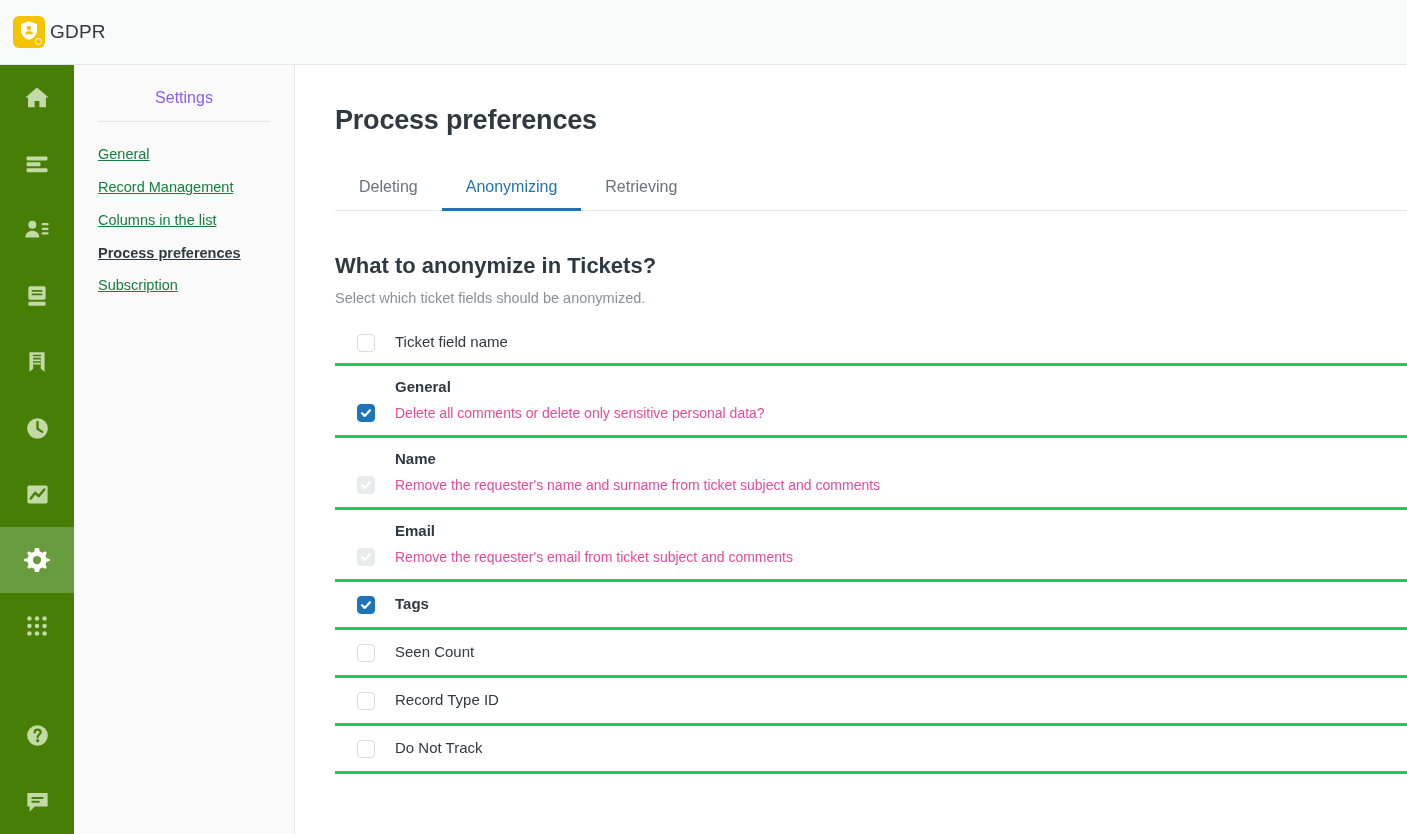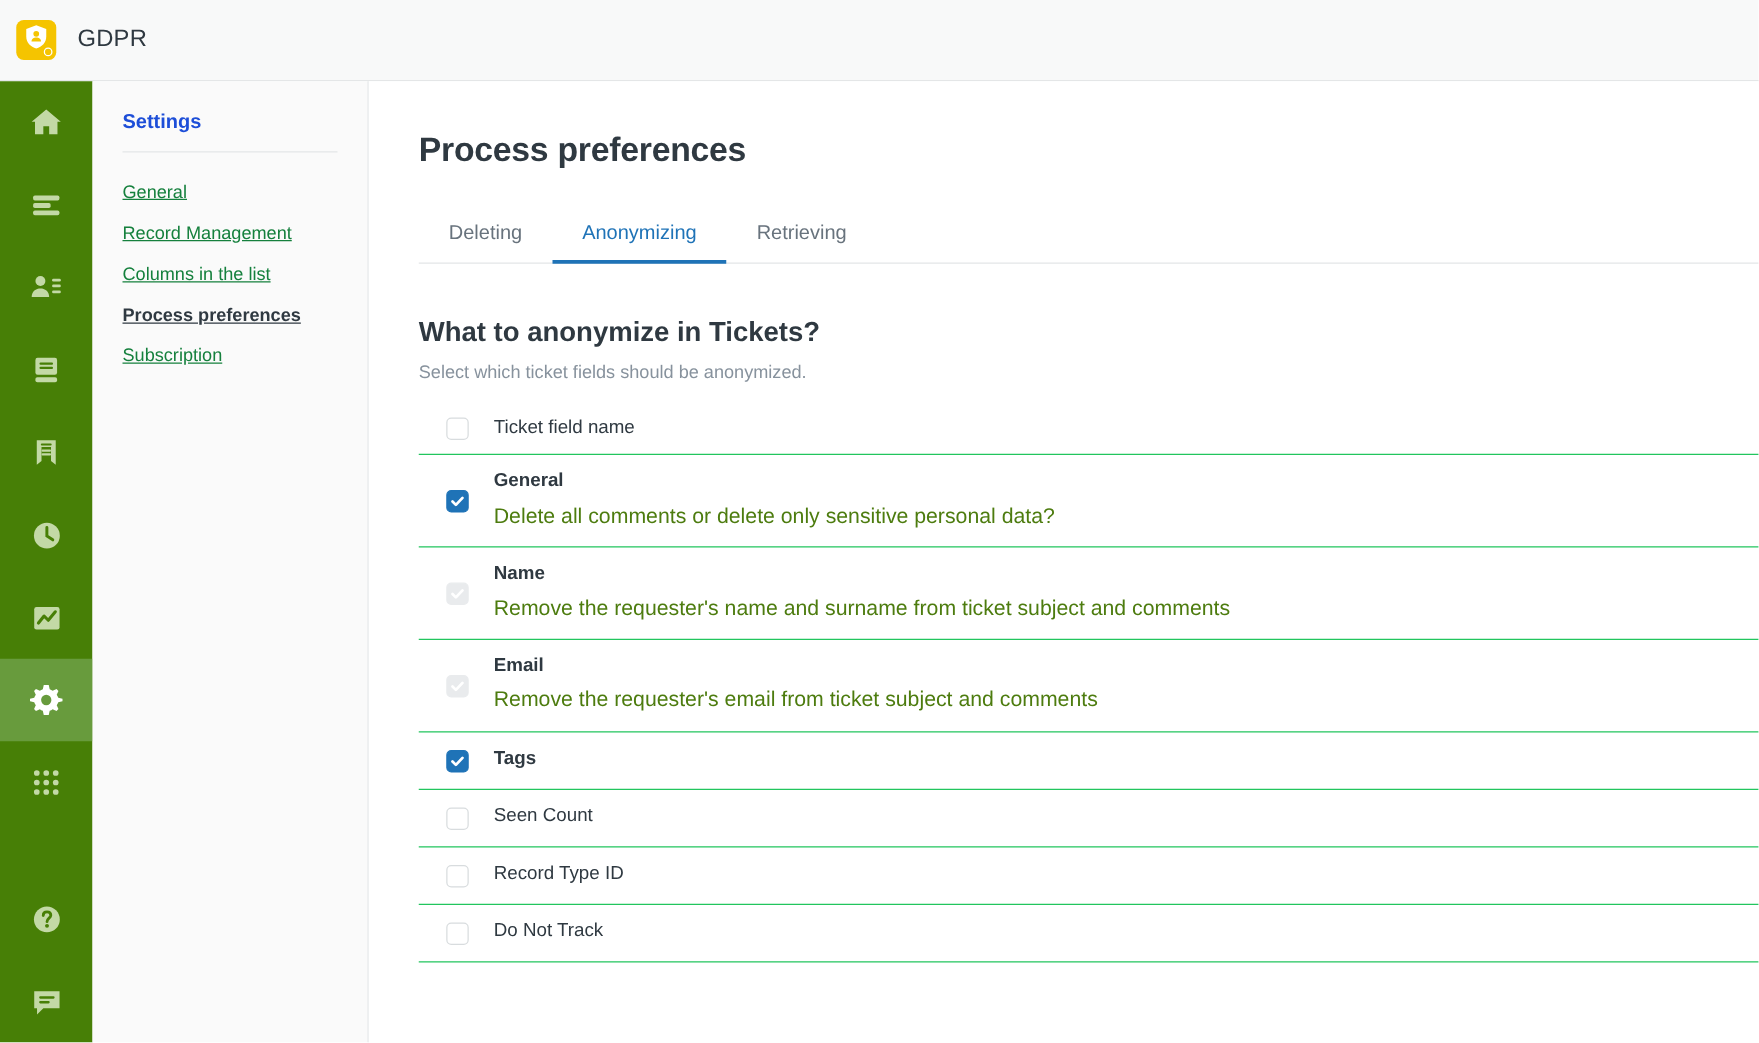--- a/index.html
+++ b/index.html
@@ -23,21 +23,21 @@
     background: #f5c400;
     display: flex; align-items: center; justify-content: center;
     position: relative; flex: none;
   }
   .logo-dot {
     position: absolute; right: 3px; bottom: 3px;
     width: 7px; height: 7px; border-radius: 50%;
     background: #f5c400; border: 1.5px solid #ffffff;
   }
   .app-title {
-    margin-left: 17px; font-size: 19px; color: #2f3941; letter-spacing: .2px;
+    margin-left: 5px; font-size: 19px; color: #2f3941; letter-spacing: .2px;
   }
 
   
   .rail {
     position: absolute; top: 65px; left: 0; width: 74px; height: 769px;
     background: #477f06;
   }
   .rail-item {
     width: 74px; height: 66px;
     display: flex; align-items: center; justify-content: center;
@@ -50,22 +50,23 @@
   .rail-bottom { position: absolute; left: 0; bottom: 0; width: 74px; }
 
   
   .settings-col {
     position: absolute; top: 65px; left: 74px; width: 221px; height: 769px;
     background: #fafafa;
     border-right: 1px solid #e4e6e7;
     padding: 24px 24px 0 24px;
   }
   .settings-title {
-    font-size: 16px; font-weight: bold; color: #1d4ed8;
+    font-size: 16px; font-weight: normal; color: #8b5cf6;
     padding-bottom: 14px;
+    text-align: center;
   }
   .settings-rule { height: 1px; background: #e4e6e7; margin-bottom: 16px; }
   .nav-link {
     display: block; font-size: 14.5px; color: #15803d;
     text-decoration: underline; padding: 7px 0; cursor: pointer;
     line-height: 1.3;
   }
   .nav-link.current { font-weight: bold; color: #2f3941; }
 
   
@@ -92,42 +93,42 @@
 
   .section-title {
     margin-top: 42px; font-size: 22px; color: #2f3941; font-weight: bold;
   }
   .section-sub {
     margin-top: 11px; font-size: 14.5px; color: #87929d;
   }
 
   .rows { margin-top: 16px; width: 1072px; }
   .row {
-    border-bottom: 1px solid #22c55e;
+    border-bottom: 3px solid #22c55e;
     padding: 12px 0 13px 22px;
-    display: flex; align-items: center;
+    display: flex; align-items: flex-end;
   }
   .row.header-row { padding-top: 10px; padding-bottom: 11px; }
   .cb {
     width: 18px; height: 18px; border-radius: 4px; flex: none;
     margin-top: 2px;
     background: #ffffff; border: 1px solid #d8dcde;
     display: flex; align-items: center; justify-content: center;
     cursor: pointer;
   }
   .cb.checked { background: #1f73b7; border-color: #1f73b7; }
   .cb.disabled { background: #e9ebed; border-color: #e9ebed; cursor: default; }
   .cb svg { display: none; }
   .cb.checked svg, .cb.disabled svg { display: block; }
   .cb svg path { stroke: #ffffff; stroke-width: 2.2; fill: none;
                  stroke-linecap: round; stroke-linejoin: round; }
   .row-text { margin-left: 20px; }
   .row-label { font-size: 15px; color: #2f3941; line-height: 1.25; }
   .row-label.strong { font-weight: bold; }
-  .row-desc { font-size: 17px; color: #4d7c0f; margin-top: 7px; line-height: 1.3; }
+  .row-desc { font-size: 14px; color: #ec4899; margin-top: 7px; line-height: 1.3; }
 </style>
 </head>
 <body>
 
 <div id="app">
 
   <div class="topbar">
     <div class="logo-box">
       <span>
         <svg width="20" height="21" viewBox="0 0 20 21">

